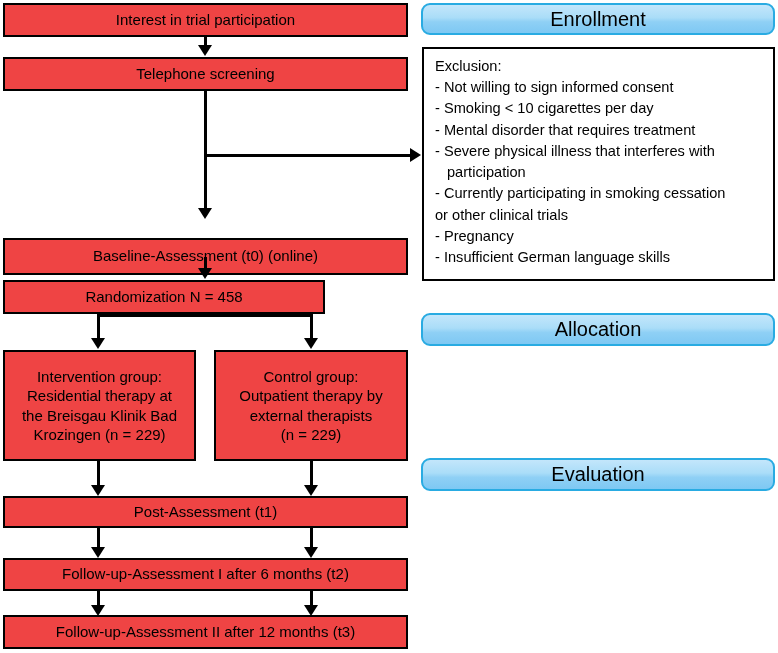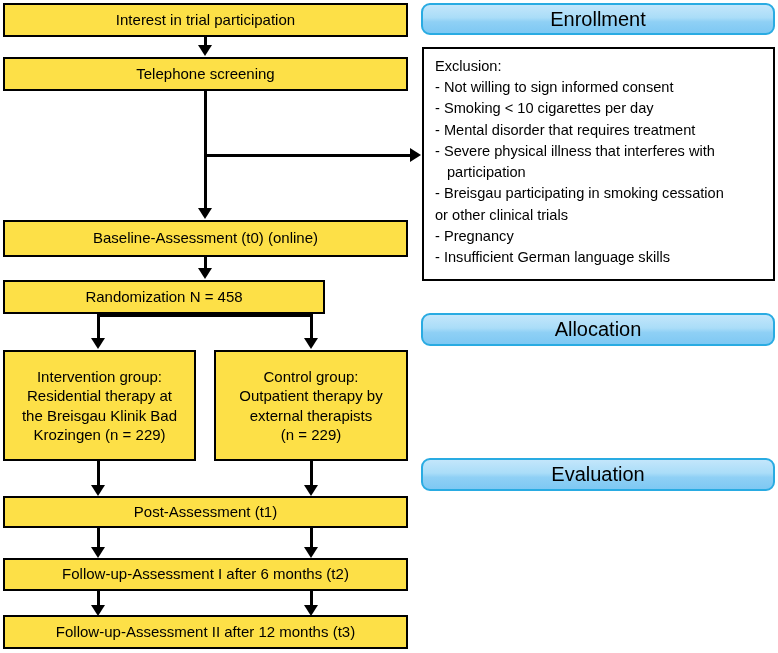--- a/index.html
+++ b/index.html
@@ -14,21 +14,21 @@
     position: relative;
     width: 778px;
     height: 653px;
     background: #ffffff;
     overflow: hidden;
   }
   .node {
     position: absolute;
     box-sizing: border-box;
     border: 2px solid #000000;
-    background: #fde047;
+    background: #ef4444;
     display: flex;
     align-items: center;
     justify-content: center;
     text-align: center;
     font-size: 15px;
     color: #000000;
     line-height: 1.34;
     padding: 2px 16px;
   }
   .node.multiline {
@@ -107,21 +107,21 @@
 <div id="canvas">
 
   <div class="node" style="left:3px; top:3px; width:405px; height:34px;">
     <span>Interest in trial participation</span>
   </div>
 
   <div class="node" style="left:3px; top:57px; width:405px; height:34px;">
     <span>Telephone screening</span>
   </div>
 
-  <div class="node" style="left:3px; top:220px; width:405px; height:37px;">
+  <div class="node" style="left:3px; top:238px; width:405px; height:37px;">
     <span>Baseline-Assessment (t0) (online)</span>
   </div>
 
   <div class="node" style="left:3px; top:280px; width:322px; height:34px;">
     <span>Randomization N = 458</span>
   </div>
 
   <div class="node multiline" style="left:3px; top:350px; width:193px; height:111px;">
     <span class="ln">Intervention group:</span>
     <span class="ln">Residential therapy at</span>
@@ -160,21 +160,21 @@
     <span>Evaluation</span>
   </div>
 
   <div class="exclusion" style="left:422px; top:47px; width:353px; height:234px;">
     <span class="ex-line">Exclusion:</span>
     <span class="ex-line">- Not willing to sign informed consent</span>
     <span class="ex-line">- Smoking &lt; 10 cigarettes per day</span>
     <span class="ex-line">- Mental disorder that requires treatment</span>
     <span class="ex-line">- Severe physical illness that interferes with</span>
     <span class="ex-line wrap">participation</span>
-    <span class="ex-line">- Breisgau participating in smoking cessation</span>
+    <span class="ex-line">- Currently participating in smoking cessation</span>
     <span class="ex-line nowrapind">or other clinical trials</span>
     <span class="ex-line">- Pregnancy</span>
     <span class="ex-line">- Insufficient German language skills</span>
   </div>
 
   <div class="vline" style="left:204px; top:37px; height:10px;"></div>
   <div class="arrowdown" style="left:198px; top:45px;"></div>
 
   <div class="vline" style="left:204px; top:91px; height:119px;"></div>
   <div class="arrowdown" style="left:198px; top:208px;"></div>

